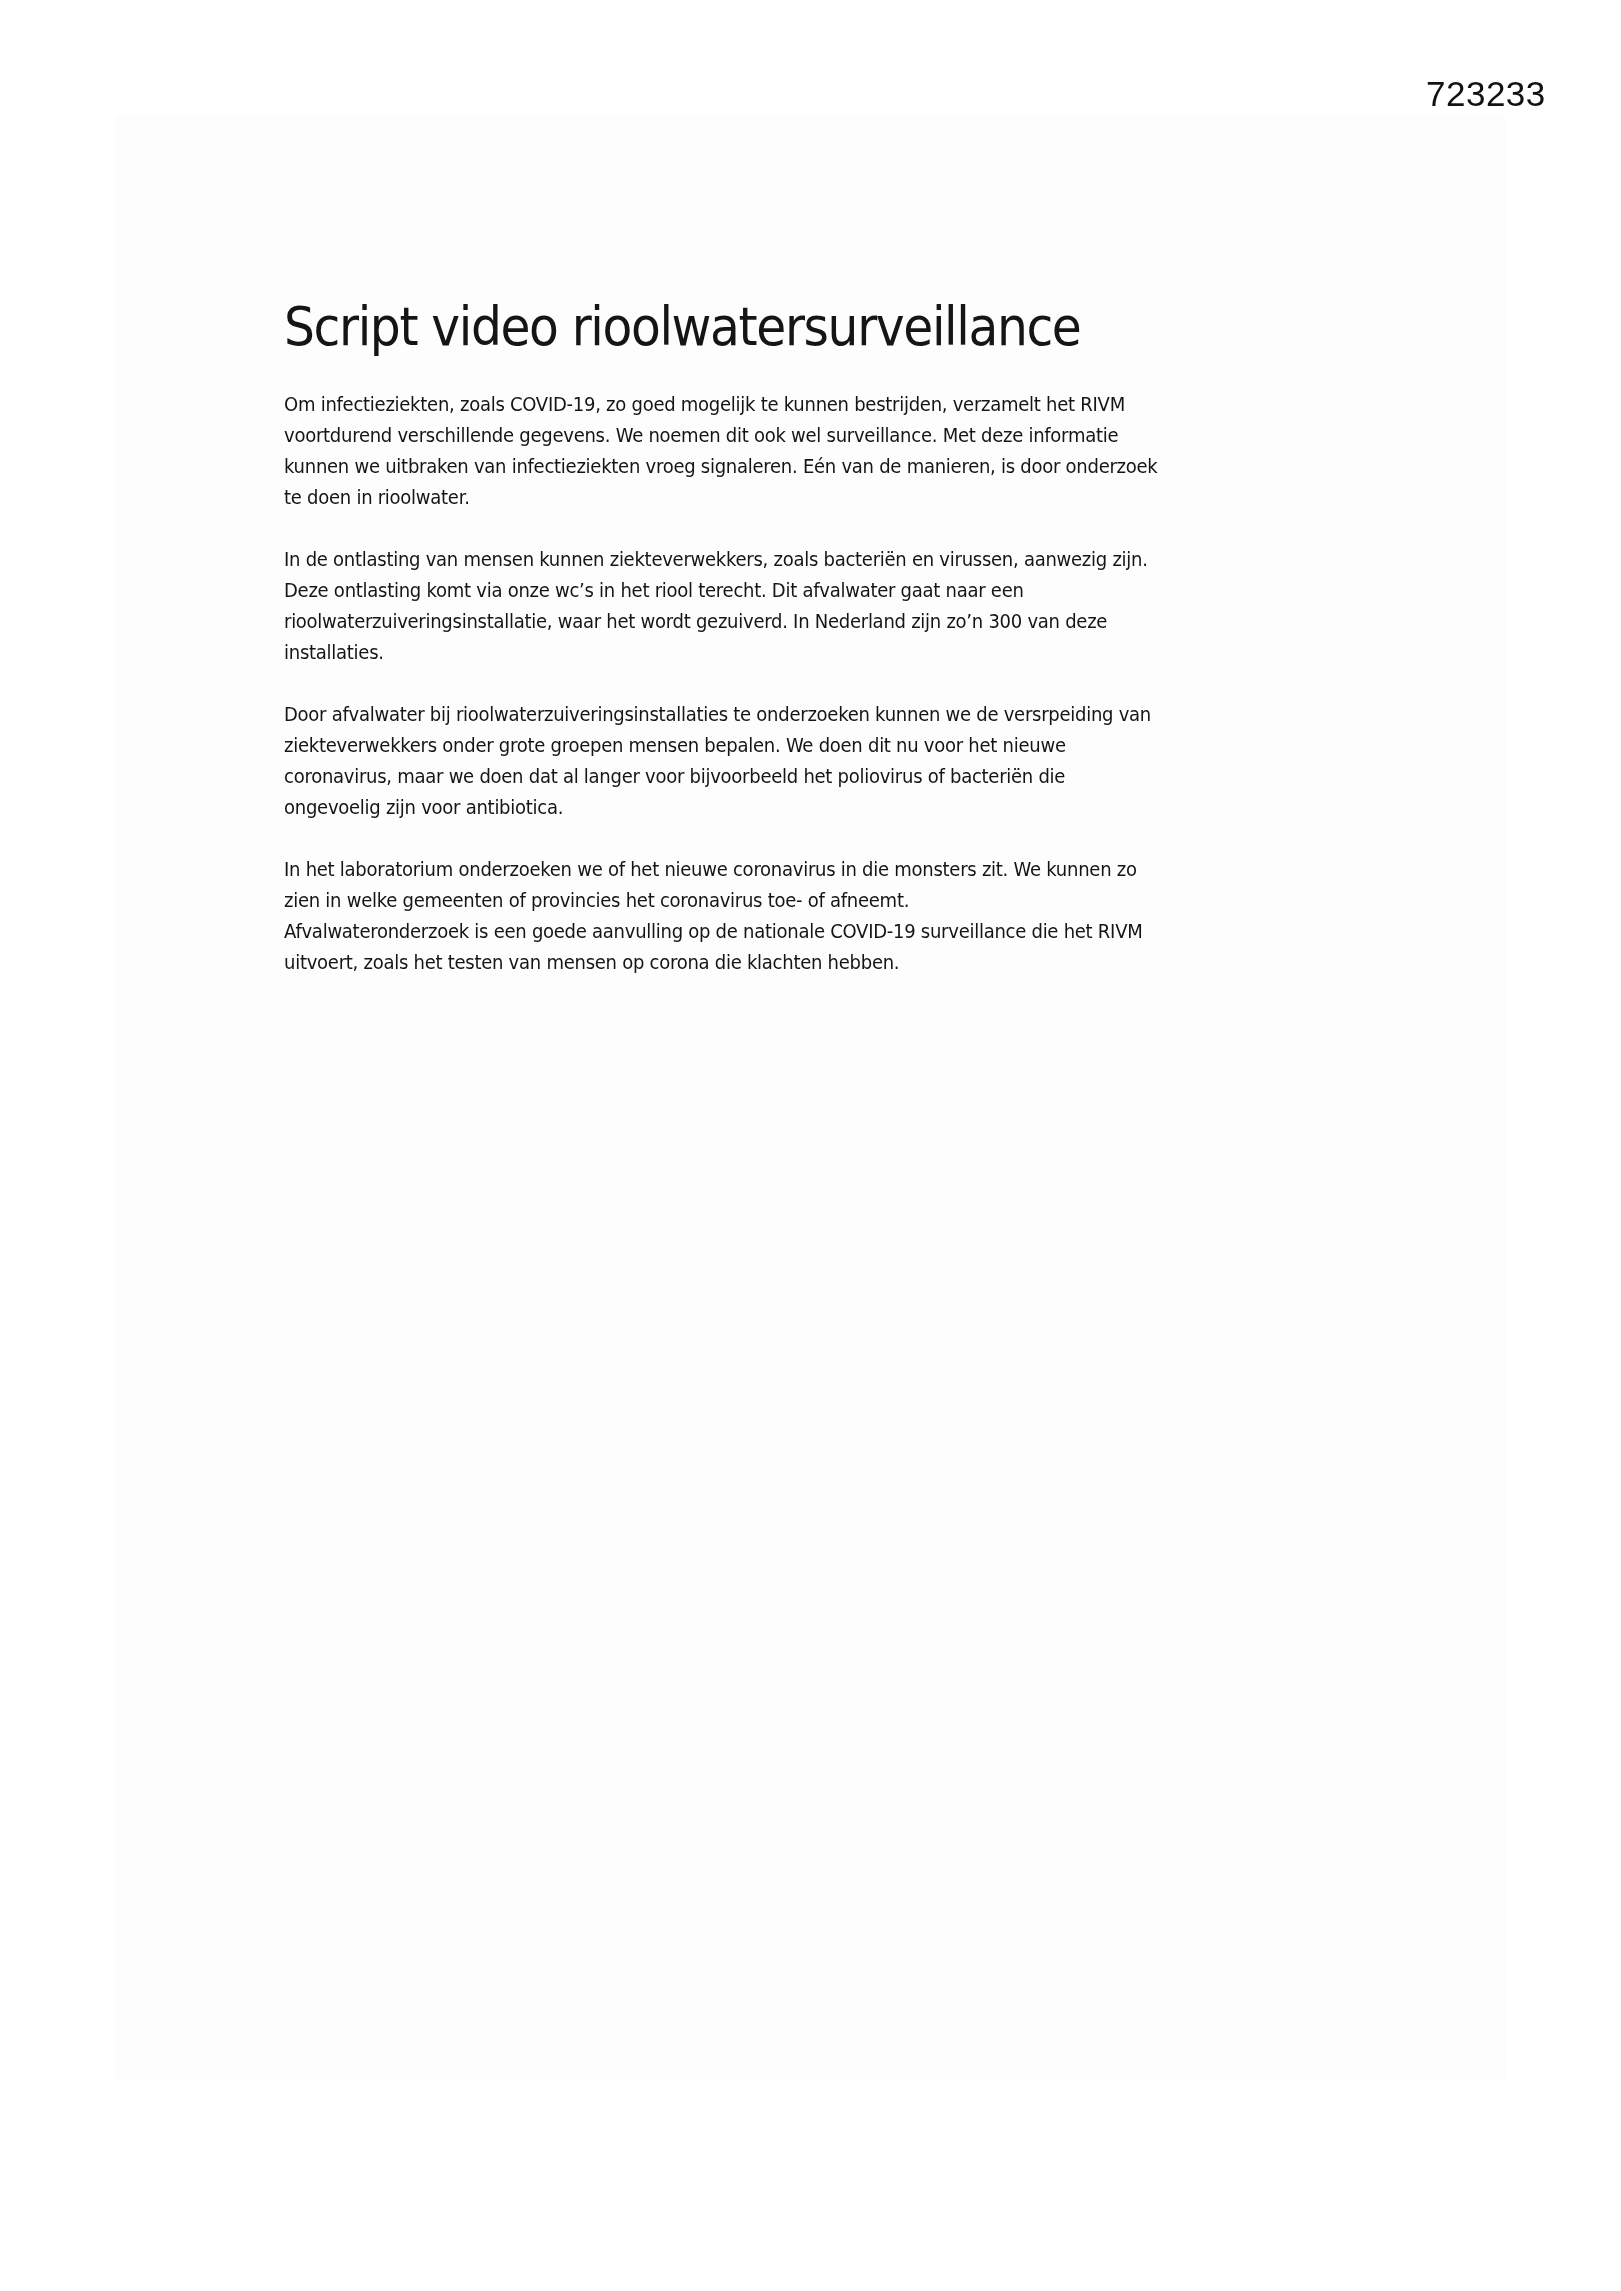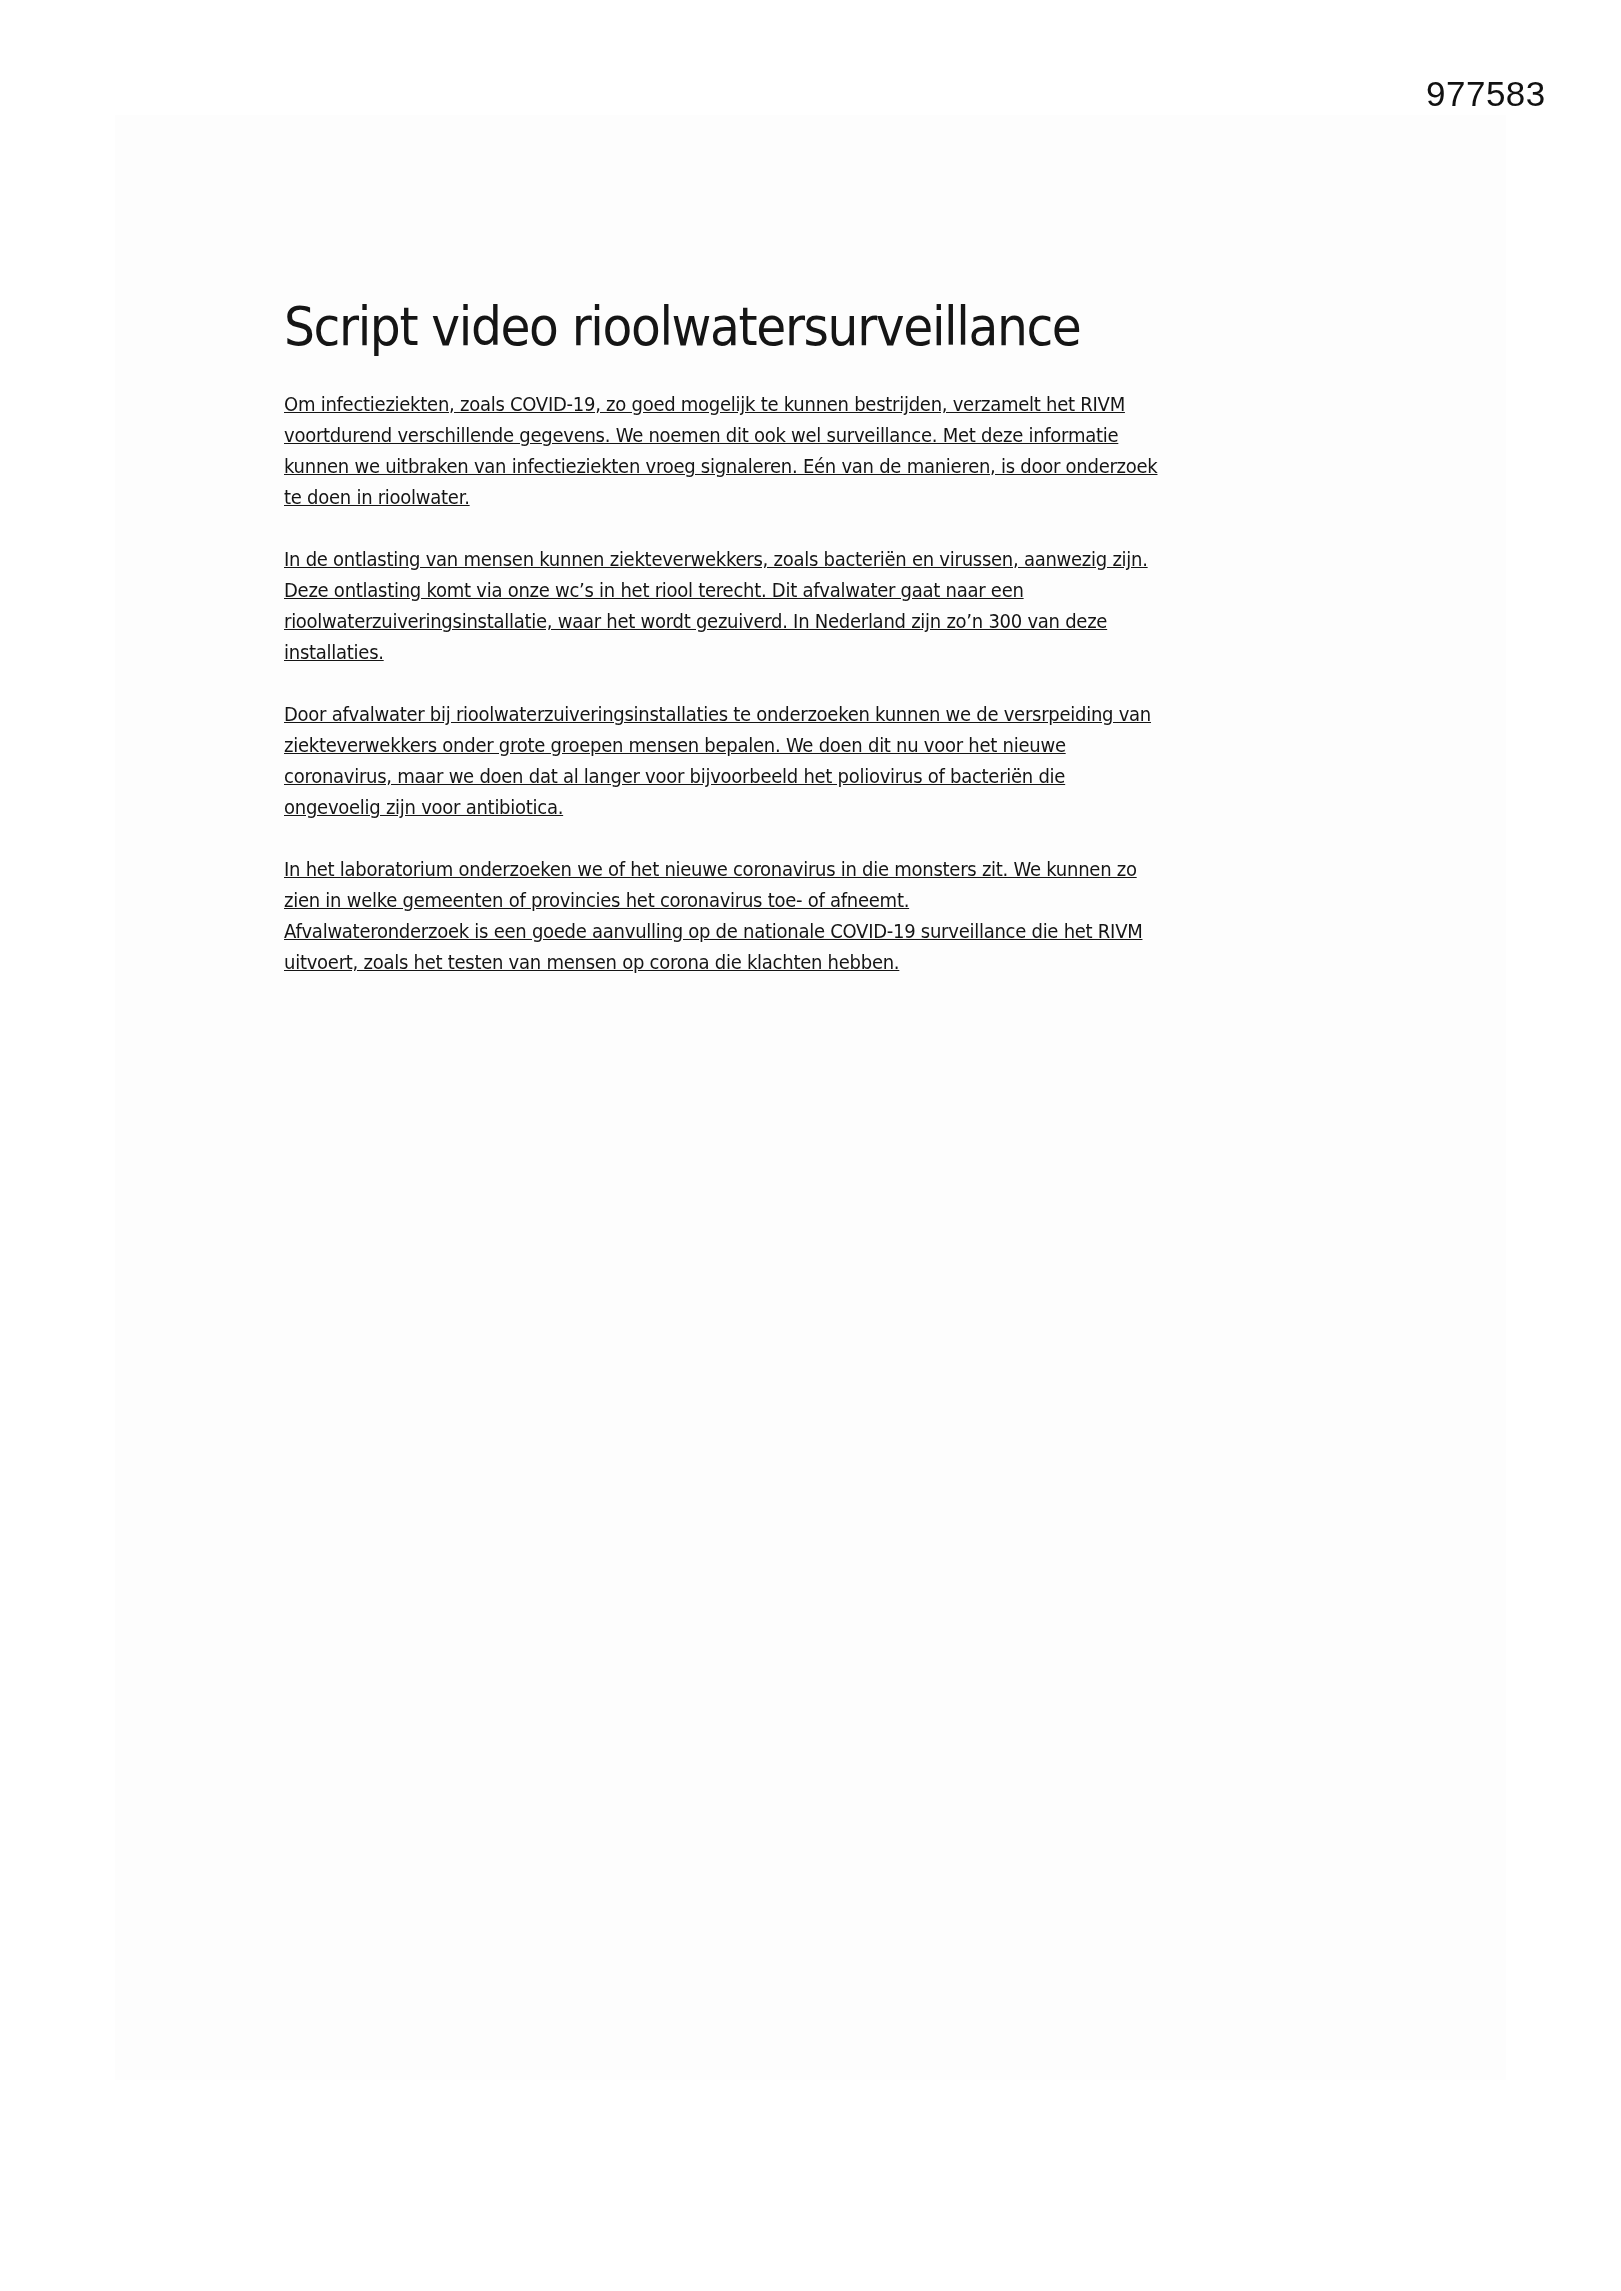--- a/index.html
+++ b/index.html
@@ -50,33 +50,32 @@
       transform-origin: left top;
       white-space: nowrap;
     }
     .para {
       font-family: "DejaVu Sans", sans-serif;
       font-size: 19.6px;
       line-height: 31px;
       margin: 16px 0 31px 0;
       color: #151515;
       letter-spacing: -0.3px;
-      text-decoration: underline;
     }
     .para .line {
       display: block;
       white-space: nowrap;
       transform: scaleX(0.92);
       transform-origin: left center;
     }
   </style>
 </head>
 <body>
 
-<div class="doc-id">977583</div>
+<div class="doc-id">723233</div>
 
 <div class="scan-page"></div>
 
 <div class="content">
   <h1 class="title">Script video rioolwatersurveillance</h1>
 
   <p class="para">
     <span class="line">Om infectieziekten, zoals COVID-19, zo goed mogelijk te kunnen bestrijden, verzamelt het RIVM</span>
     <span class="line">voortdurend verschillende gegevens. We noemen dit ook wel surveillance. Met deze informatie</span>
     <span class="line">kunnen we uitbraken van infectieziekten vroeg signaleren. Eén van de manieren, is door onderzoek</span>

